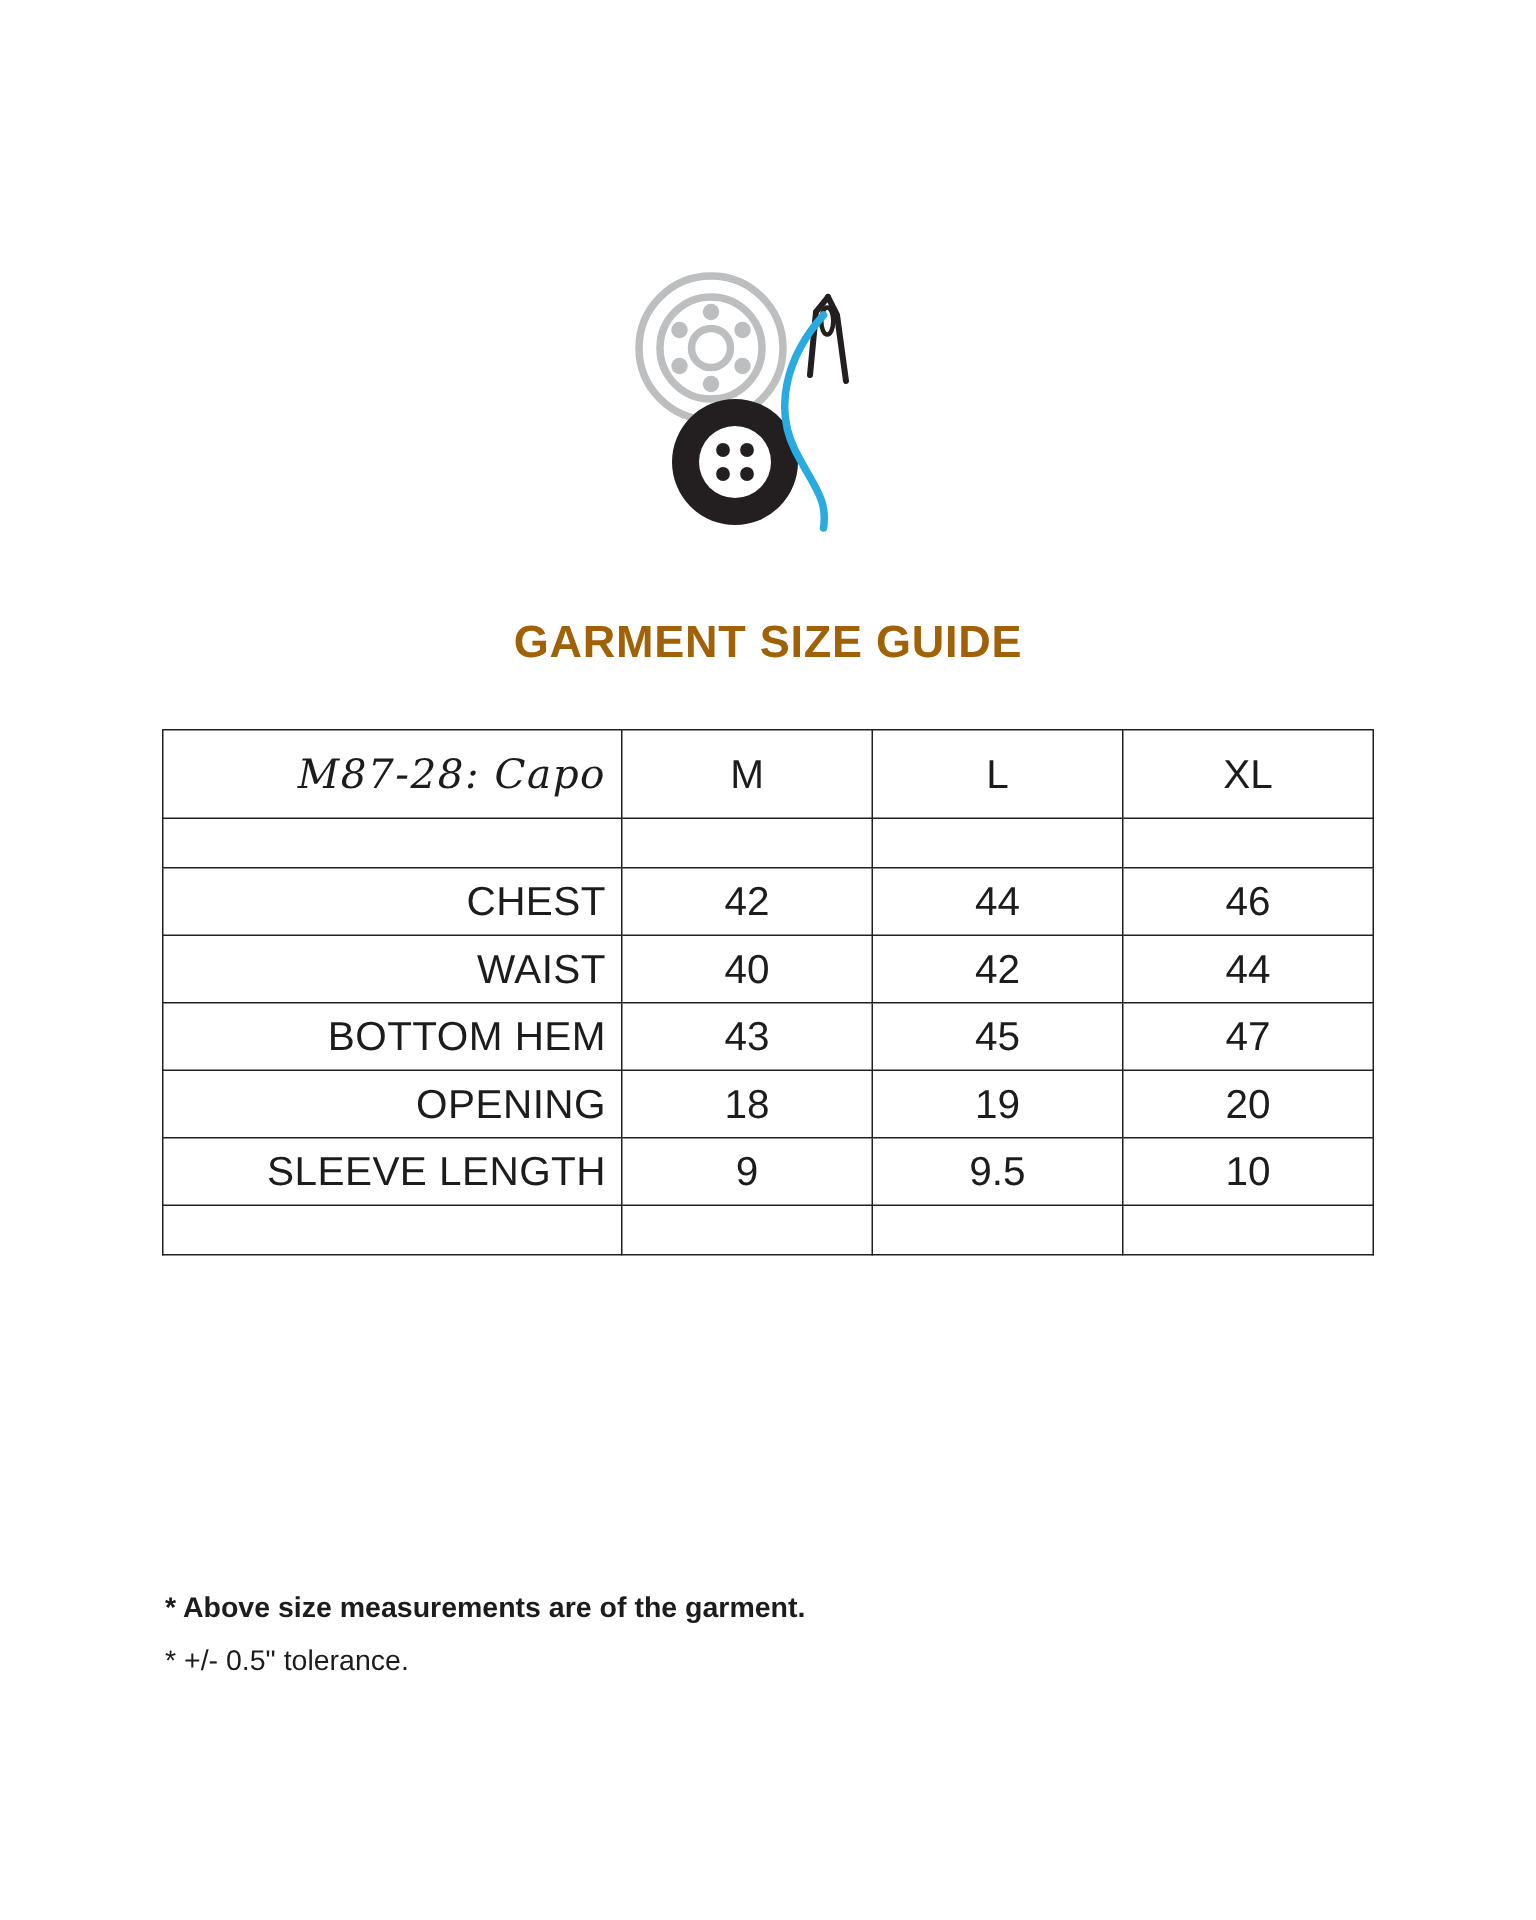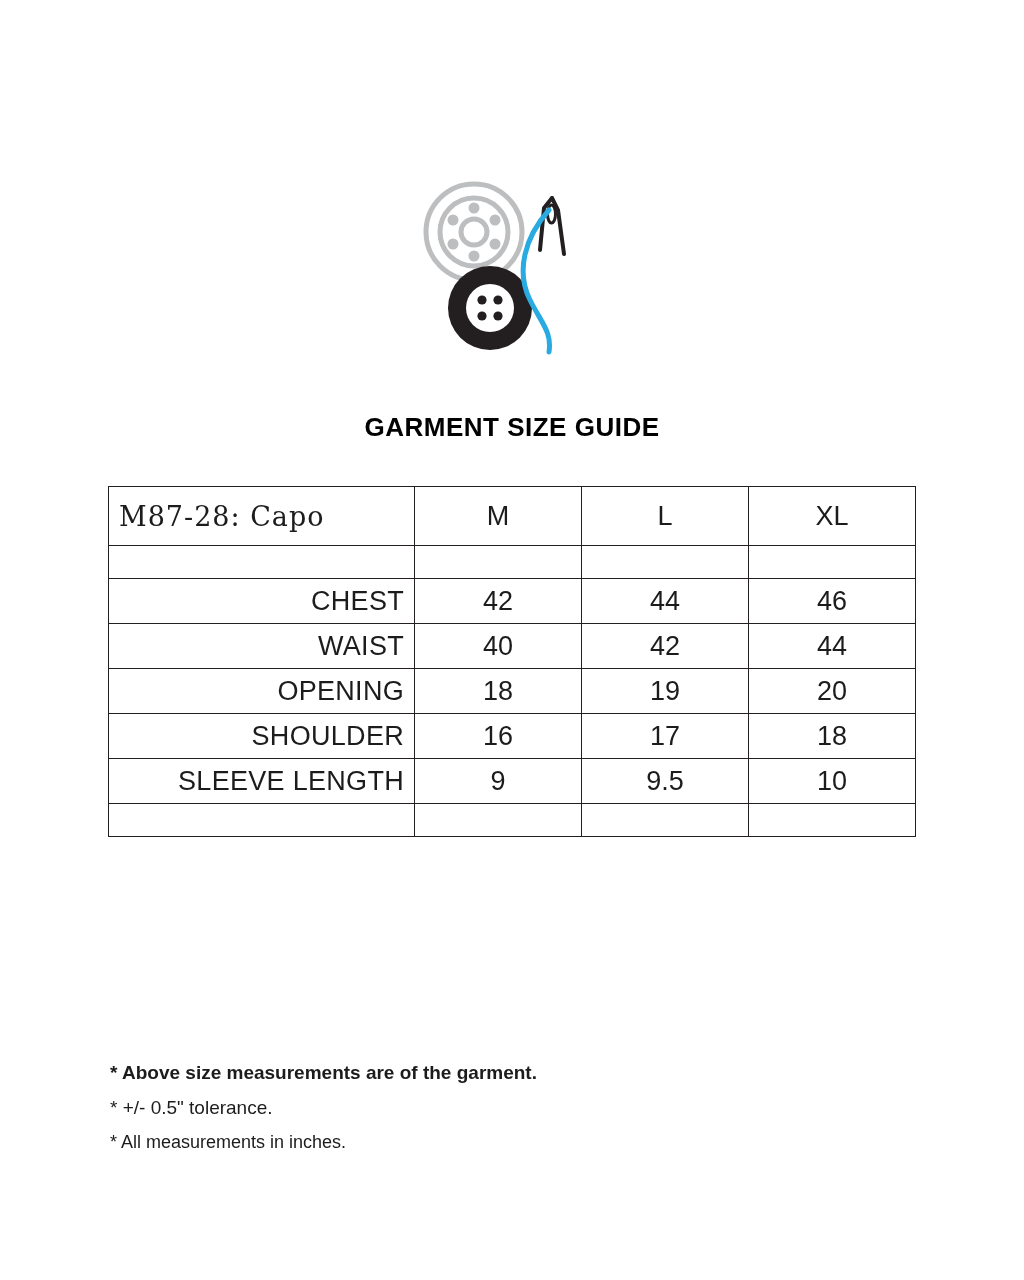--- a/index.html
+++ b/index.html
@@ -38,24 +38,24 @@
     height: 185px;
   }
 
   
   .title {
     position: absolute;
     top: 412px;
     left: 0;
     width: 1024px;
     text-align: center;
-    font-size: 26px;
+    font-size: 30px;
     font-weight: bold;
     letter-spacing: 0.5px;
-    color: #000000;
+    color: #a16207;
   }
 
   
   .table-wrap {
     position: absolute;
     top: 486px;
     left: 108px;
     width: 808px;
   }
   table.size-table {
@@ -79,22 +79,23 @@
     padding-right: 12px;
     letter-spacing: 0.3px;
   }
   td.val-cell {
     text-align: center;
   }
   tr.head-row td {
     height: 58px;
   }
   td.style-cell {
-    text-align: left;
+    text-align: right;
     font-family: "DejaVu Serif", serif;
+    font-style: italic;
     font-size: 25px;
     color: #1c1c1c;
     letter-spacing: 1px;
   }
   td.size-head {
     text-align: center;
     font-weight: bold;
     font-size: 28px;
     color: #111;
   }
@@ -193,47 +194,46 @@
           <td class="val-cell">44</td>
           <td class="val-cell">46</td>
         </tr>
         <tr>
           <td class="label-cell">WAIST</td>
           <td class="val-cell">40</td>
           <td class="val-cell">42</td>
           <td class="val-cell">44</td>
         </tr>
         <tr>
+          <td class="label-cell">BOTTOM HEM</td>
+          <td class="val-cell">43</td>
+          <td class="val-cell">45</td>
+          <td class="val-cell">47</td>
+        </tr>
+        <tr>
           <td class="label-cell">OPENING</td>
           <td class="val-cell">18</td>
           <td class="val-cell">19</td>
           <td class="val-cell">20</td>
         </tr>
         <tr>
-          <td class="label-cell">SHOULDER</td>
-          <td class="val-cell">16</td>
-          <td class="val-cell">17</td>
-          <td class="val-cell">18</td>
-        </tr>
-        <tr>
           <td class="label-cell">SLEEVE LENGTH</td>
           <td class="val-cell">9</td>
           <td class="val-cell">9.5</td>
           <td class="val-cell">10</td>
         </tr>
 
         <tr class="spacer-row">
           <td></td>
           <td></td>
           <td></td>
           <td></td>
         </tr>
       </tbody>
     </table>
   </div>
 
   <div class="notes">
     <div class="note note-1">* Above size measurements are of the garment.</div>
     <div class="note note-2">* +/- 0.5" tolerance.</div>
-    <div class="note note-3">* All measurements in inches.</div>
   </div>
 
 </div>
 
 </body></html>

